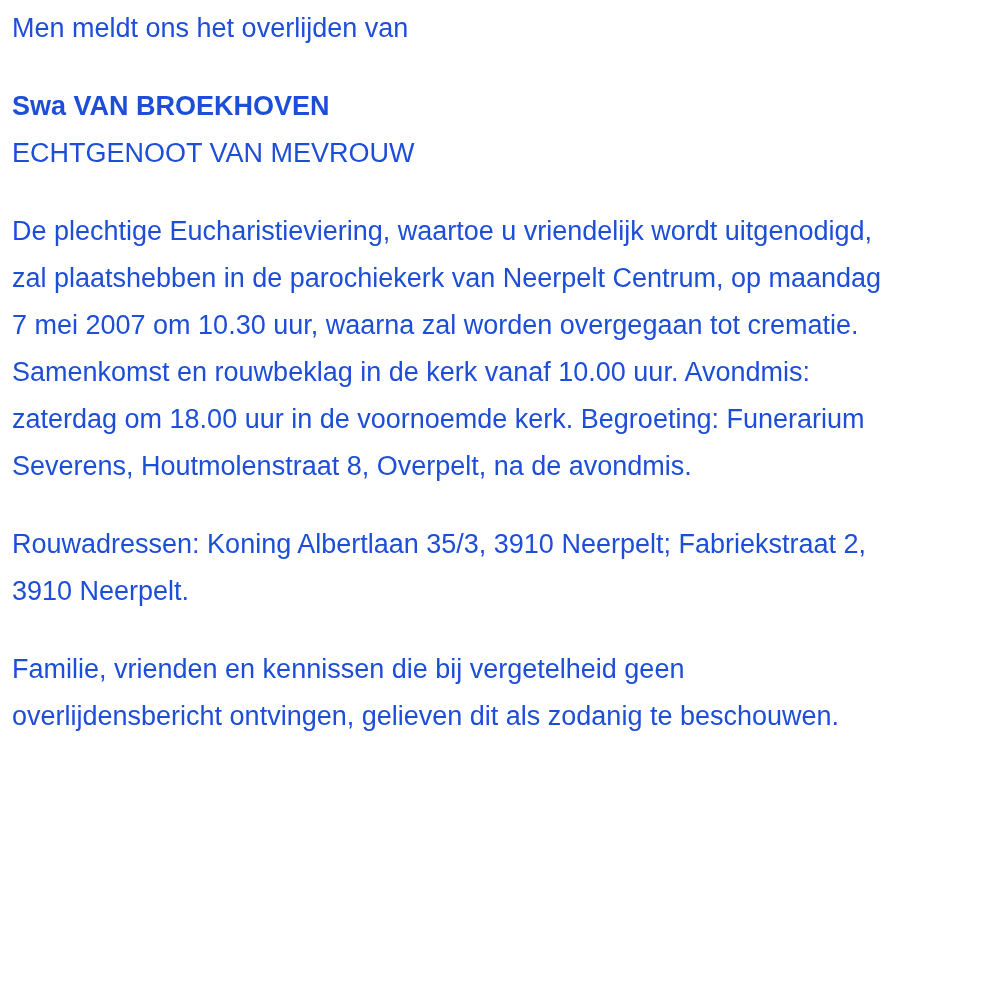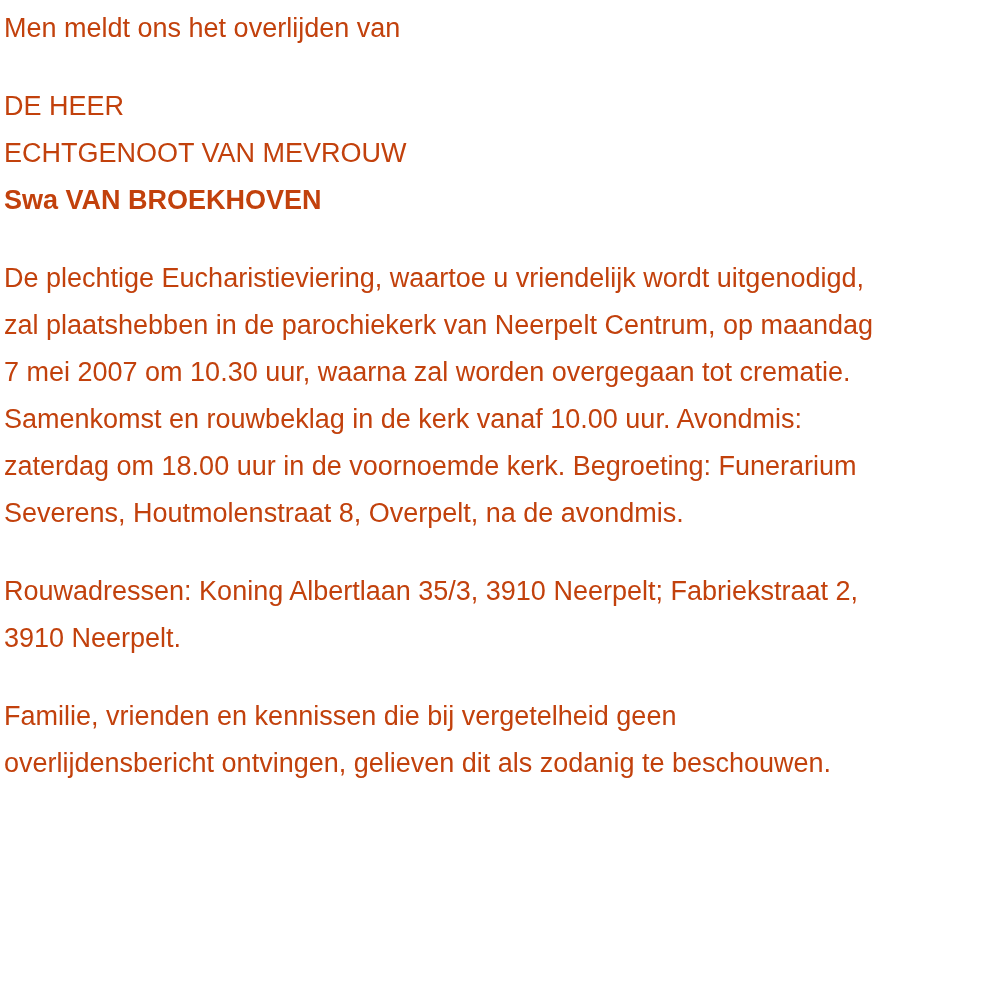--- a/index.html
+++ b/index.html
@@ -5,26 +5,26 @@
     html, body {
       margin: 0;
       padding: 0;
       background: #ffffff;
     }
     .page {
       position: relative;
       width: 1000px;
       height: 1006px;
       box-sizing: border-box;
-      padding: 5px 12px 0 4px;
+      padding: 5px 12px 0 12px;
       background: #ffffff;
       font-family: "Liberation Sans", "DejaVu Sans", sans-serif;
       font-size: 27px;
       line-height: 47px;
-      color: #c2410c;
+      color: #1d4ed8;
       overflow: hidden;
     }
     .para {
       margin: 0 0 31px 0;
       white-space: pre-line;
     }
     .block {
       margin: 0 0 31px 0;
     }
     .line {
@@ -36,23 +36,22 @@
     }
   </style>
 </head>
 <body>
 
 <div class="page">
 
   <p class="para">Men meldt ons het overlijden van</p>
 
   <div class="block">
-    <p class="line">DE HEER</p>
+    <p class="line bold">Swa VAN BROEKHOVEN</p>
     <p class="line">ECHTGENOOT VAN MEVROUW</p>
-    <p class="line bold">Swa VAN BROEKHOVEN</p>
   </div>
 
 
 
   <p class="para">De plechtige Eucharistieviering, waartoe u vriendelijk wordt uitgenodigd,
 zal plaatshebben in de parochiekerk van Neerpelt Centrum, op maandag
 7 mei 2007 om 10.30 uur, waarna zal worden overgegaan tot crematie.
 Samenkomst en rouwbeklag in de kerk vanaf 10.00 uur. Avondmis:
 zaterdag om 18.00 uur in de voornoemde kerk. Begroeting: Funerarium
 Severens, Houtmolenstraat 8, Overpelt, na de avondmis.</p>

